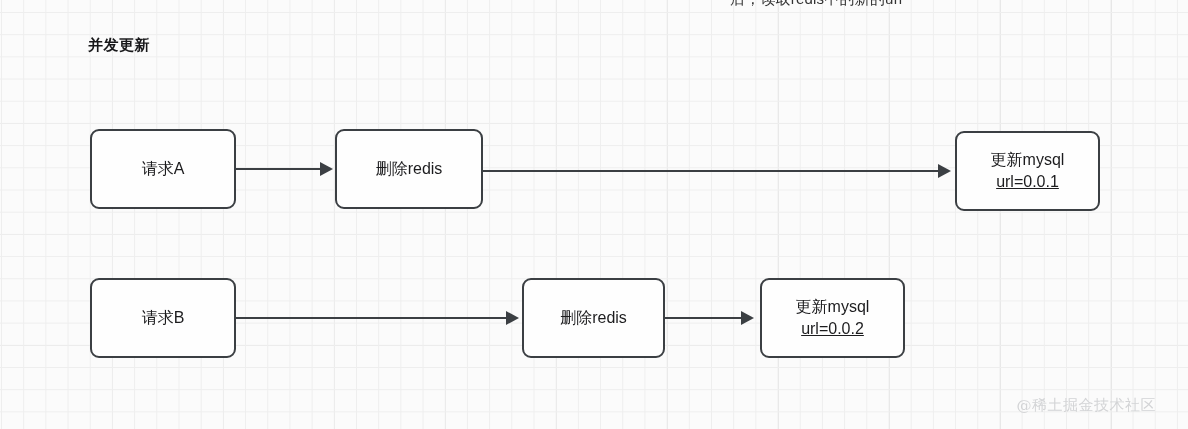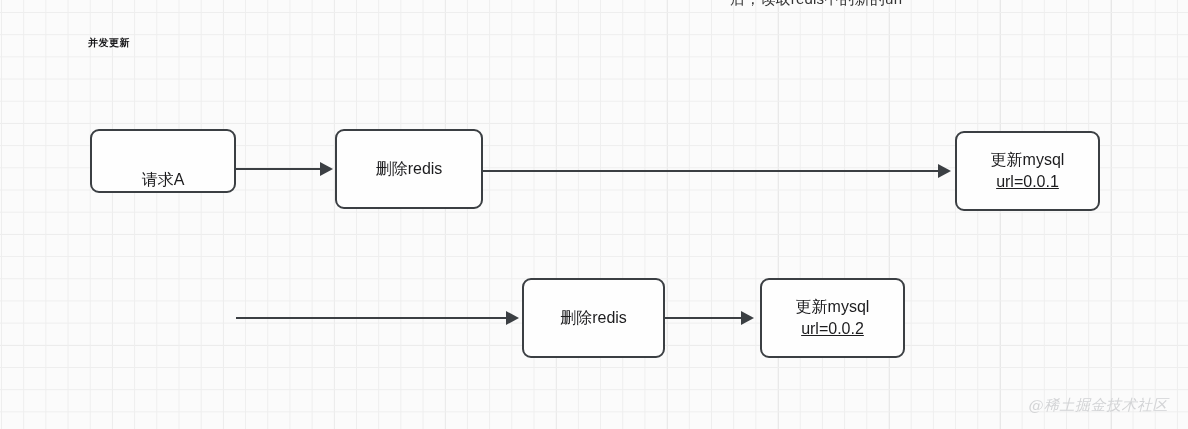--- a/index.html
+++ b/index.html
@@ -34,21 +34,21 @@
     font-size: 15px;
     color: #333333;
     white-space: nowrap;
     letter-spacing: 0.2px;
   }
 
   .diagram-title {
     position: absolute;
     left: 88px;
     top: 36px;
-    font-size: 10px;
+    font-size: 15px;
     font-weight: bold;
     color: #18181a;
     letter-spacing: 0.5px;
     white-space: nowrap;
   }
 
   .node {
     position: absolute;
     box-sizing: border-box;
     border: 2px solid #3b3f43;
@@ -75,58 +75,60 @@
     position: absolute;
     width: 0;
     height: 0;
     border-top: 7px solid transparent;
     border-bottom: 7px solid transparent;
     border-left: 13px solid #3b3f43;
   }
 
   .watermark {
     position: absolute;
-    right: 20px;
+    right: 32px;
     bottom: 14px;
     font-size: 15px;
     color: #d3d4d6;
     font-family: "DejaVu Serif", "Liberation Serif", serif;
     white-space: nowrap;
     letter-spacing: 0.5px;
-    font-style: italic;
   }
 </style>
 </head>
 <body>
 
 <div id="canvas">
 
   <div class="clipped-note">后，读取redis中的新的url</div>
 
   <div class="diagram-title">并发更新</div>
 
-  <div class="node" style="left:90px; top:129px; width:146px; height:64px;justify-content:flex-end;">
+  <div class="node" style="left:90px; top:129px; width:146px; height:80px;">
     <span>请求A</span>
   </div>
 
   <div class="edge-line" style="left:236px; top:168px; width:86px;"></div>
   <div class="edge-head" style="left:320px; top:162px;"></div>
 
   <div class="node" style="left:335px; top:129px; width:148px; height:80px;">
     <span>删除redis</span>
   </div>
 
   <div class="edge-line" style="left:483px; top:170px; width:457px;"></div>
   <div class="edge-head" style="left:938px; top:164px;"></div>
 
   <div class="node" style="left:955px; top:131px; width:145px; height:80px;">
     <span>更新mysql</span>
     <span class="line2">url=0.0.1</span>
   </div>
 
+  <div class="node" style="left:90px; top:278px; width:146px; height:80px;">
+    <span>请求B</span>
+  </div>
 
   <div class="edge-line" style="left:236px; top:317px; width:272px;"></div>
   <div class="edge-head" style="left:506px; top:311px;"></div>
 
   <div class="node" style="left:522px; top:278px; width:143px; height:80px;">
     <span>删除redis</span>
   </div>
 
   <div class="edge-line" style="left:665px; top:317px; width:78px;"></div>
   <div class="edge-head" style="left:741px; top:311px;"></div>

